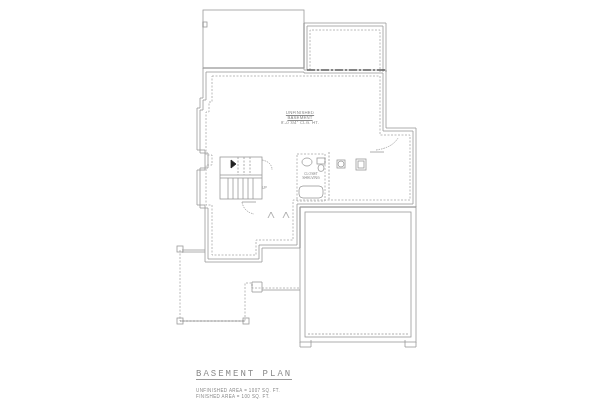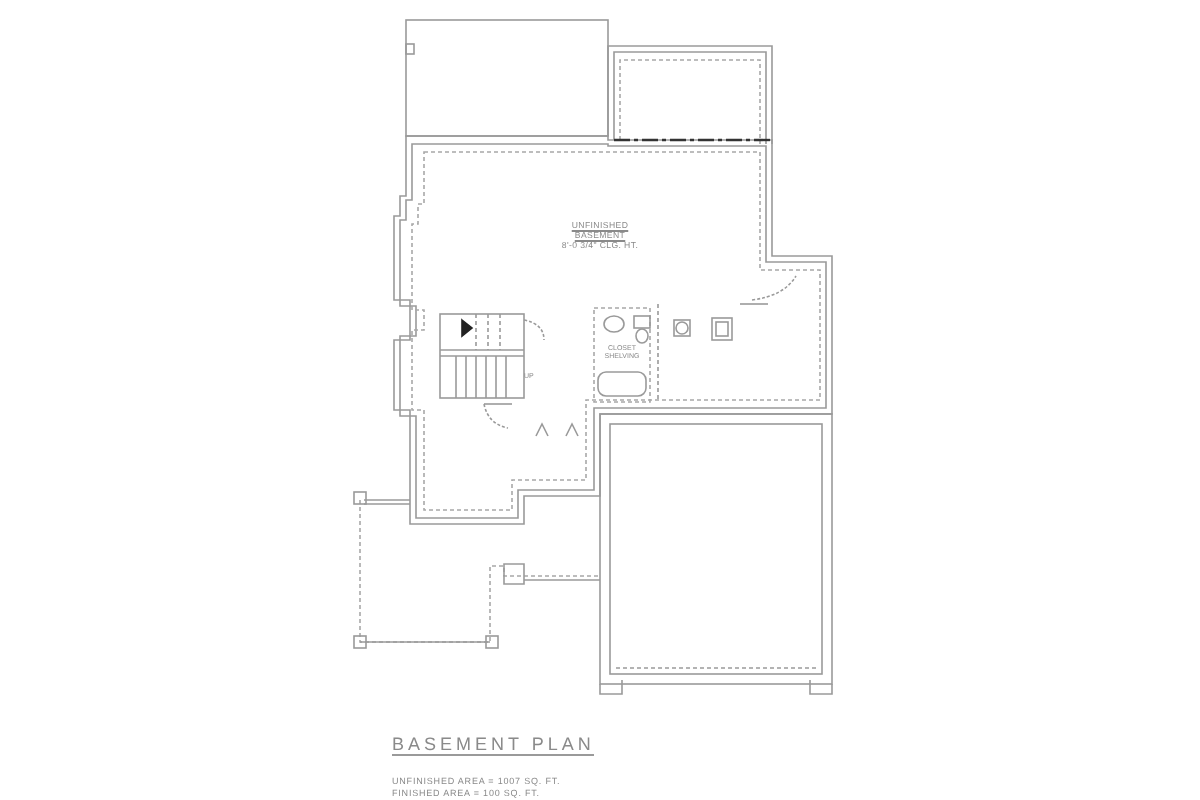--- a/index.html
+++ b/index.html
@@ -1,21 +1,21 @@
 <!DOCTYPE html>
 <html><head>
 <meta charset="utf-8">
 <style>
   html, body { margin:0; padding:0; background:#ffffff; }
   body { width:600px; height:400px; position:relative; overflow:hidden;
          font-family:"Liberation Sans", sans-serif; }
   #plan { position:absolute; left:0; top:0; width:600px; height:400px; }
   .title-block { position:absolute; left:196px; top:362px; color:#8a8a8a; }
   .title { font-size:9px; letter-spacing:2px; border-bottom:1px solid #9a9a9a;
-           display:inline-block; padding-bottom:0; line-height:10px; }
+           display:inline-block; padding-bottom:0; line-height:10px;font-family:Liberation Mono, monospace; }
   .area-line { font-size:4.5px; letter-spacing:0.4px; line-height:5.5px; color:#8a8a8a; }
   .room-label { position:absolute; font-size:4.3px; color:#8a8a8a; text-align:center;
                 line-height:5px; letter-spacing:0.2px; }
   .room-label .u { text-decoration:underline; }
   .small-label { position:absolute; font-size:3.5px; color:#8a8a8a; text-align:center; line-height:4px; }
 </style>
 </head>
 <body>
 
 <svg id="plan" viewBox="0 0 600 400" xmlns="http://www.w3.org/2000/svg">

